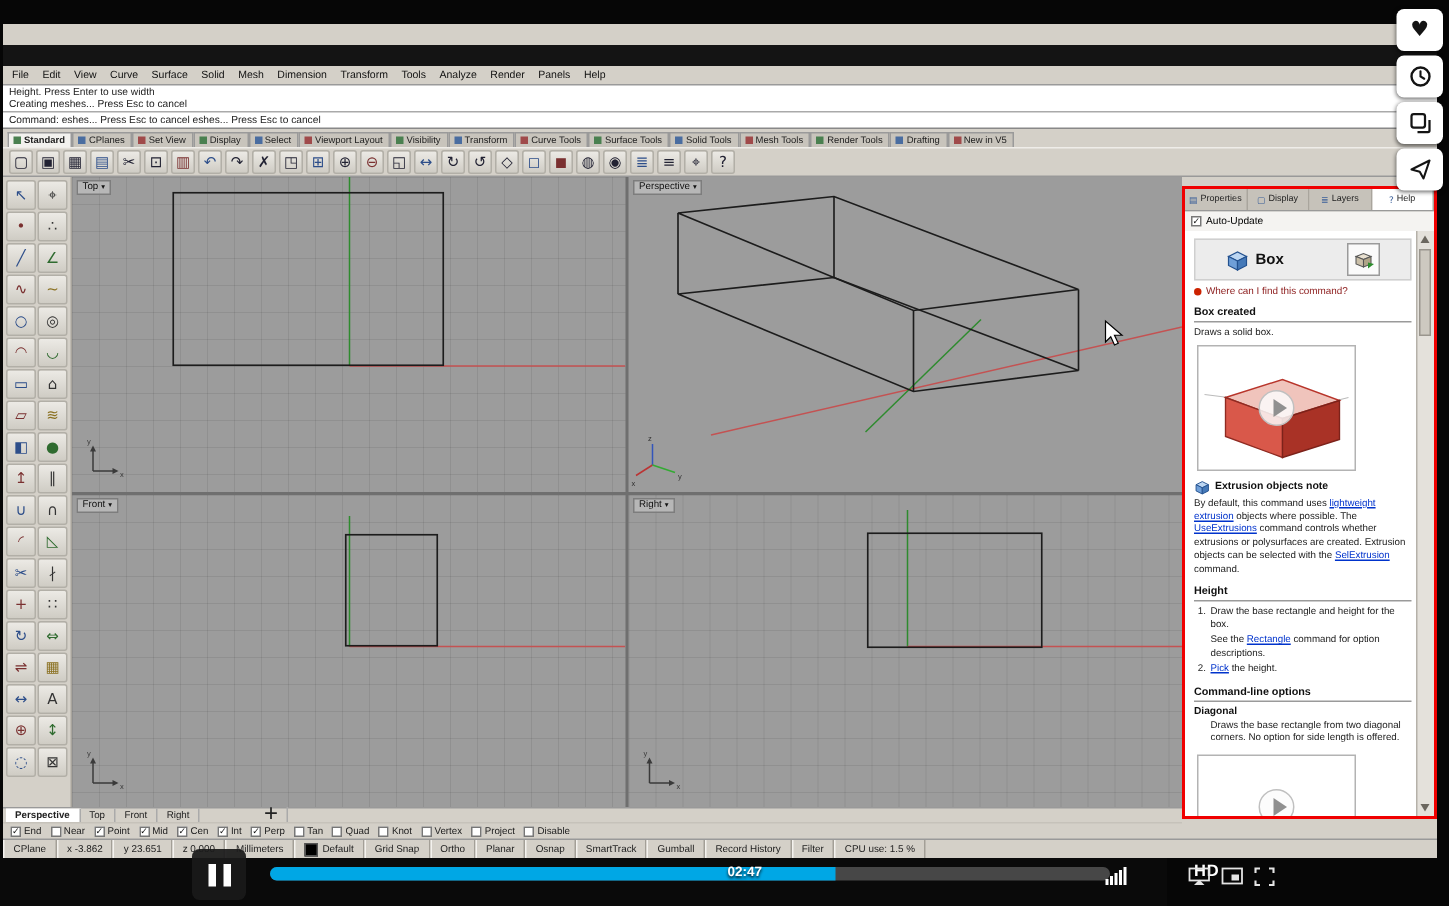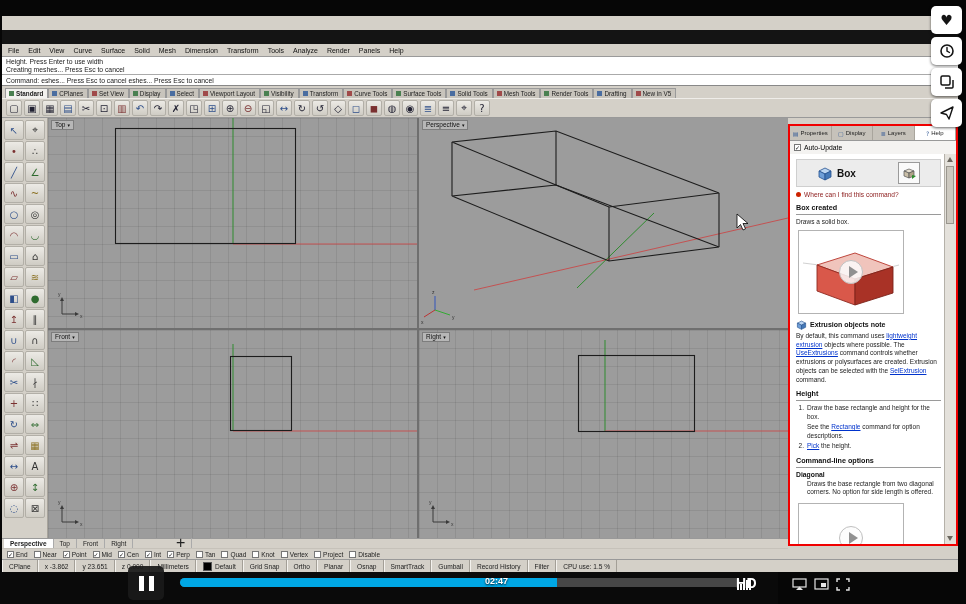--- a/index.html
+++ b/index.html
@@ -117,21 +117,21 @@
   .pausebtn{position:absolute;left:128px;top:-6px;width:36px;height:34px;background:rgba(26,26,26,.93);
             border:none;border-radius:5px;display:flex;align-items:center;justify-content:center;gap:5px;padding:0;}
   .pausebtn i{width:5px;height:15px;background:#fff;}
   .progress{position:absolute;left:180px;top:6px;width:560px;height:9px;background:#474747;border-radius:5px;}
   .fill{width:377px;height:100%;background:#00a7e5;border-radius:5px 0 0 5px;}
   .time{position:absolute;left:305px;top:-2px;font-size:9px;font-weight:bold;color:#fff;text-shadow:0 1px 2px rgba(0,0,0,.9);}
   .volume{position:absolute;left:737px;top:5px;height:13px;display:flex;align-items:flex-end;gap:1px;}
   .volume i{width:2px;background:#fff;display:block;}
   .volume i:nth-child(1){height:4px;} .volume i:nth-child(2){height:6px;} .volume i:nth-child(3){height:8px;}
   .volume i:nth-child(4){height:10px;} .volume i:nth-child(5){height:12px;}
-  .hd{position:absolute;left:736px;top:3px;color:#fff;font-size:14px;font-weight:bold;letter-spacing:.5px;}
+  .hd{position:absolute;left:796px;top:3px;color:#fff;font-size:11px;font-weight:bold;letter-spacing:.5px;}
   .picon{position:absolute;top:6px;}
 
   
   .fabs{position:absolute;right:4px;top:6px;width:31px;display:flex;flex-direction:column;gap:3px;z-index:9;}
   .fab{height:28px;background:#fff;border-radius:5px;display:flex;align-items:center;justify-content:center;
        box-shadow:0 1px 3px rgba(0,0,0,.6);}
   .heartglyph{font-size:14px;color:#141414;font-family:"DejaVu Sans",sans-serif;line-height:1;}
 </style>
 </head>
 <body>

